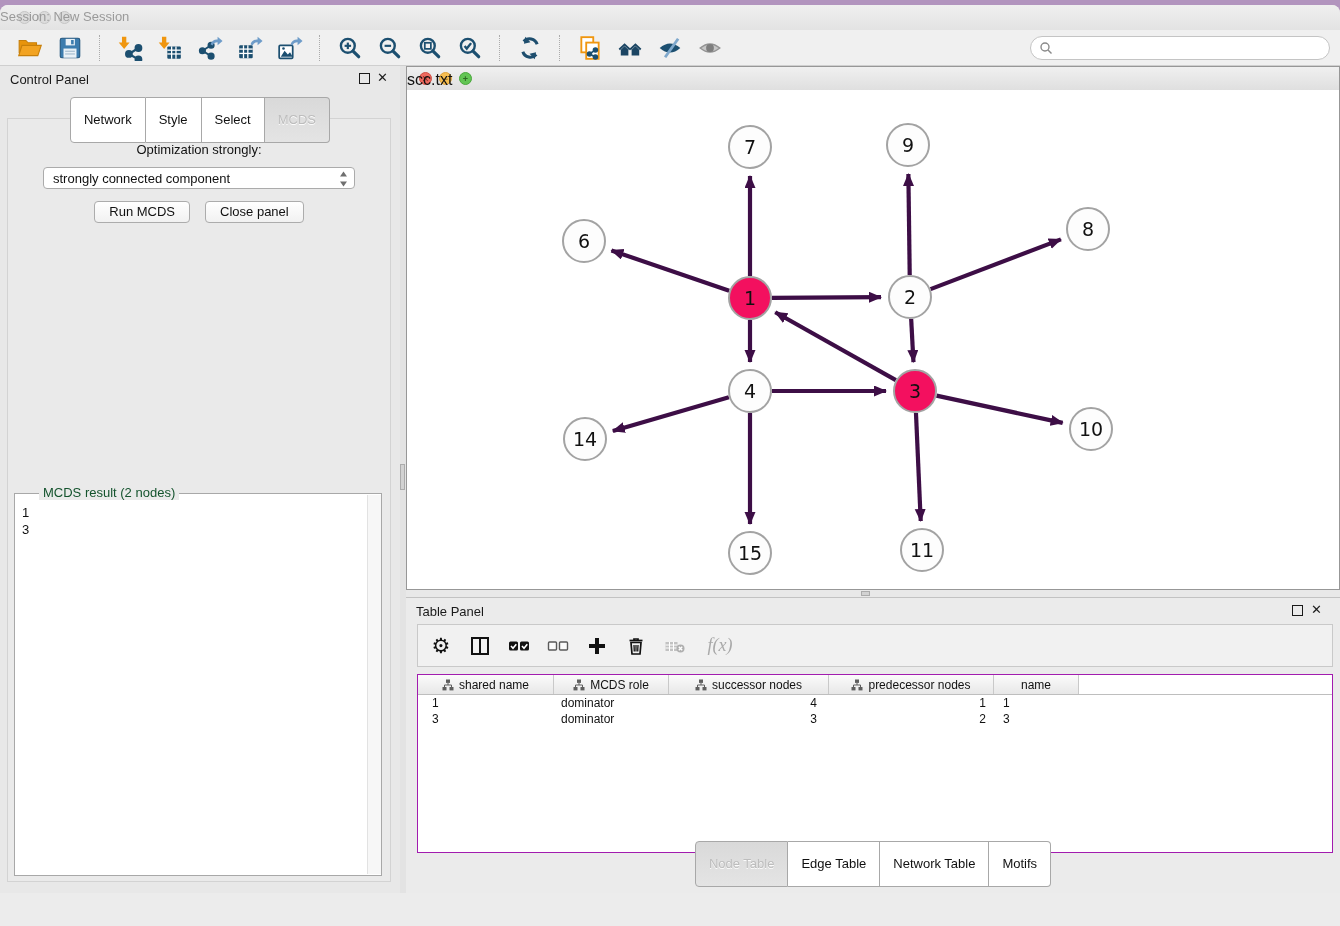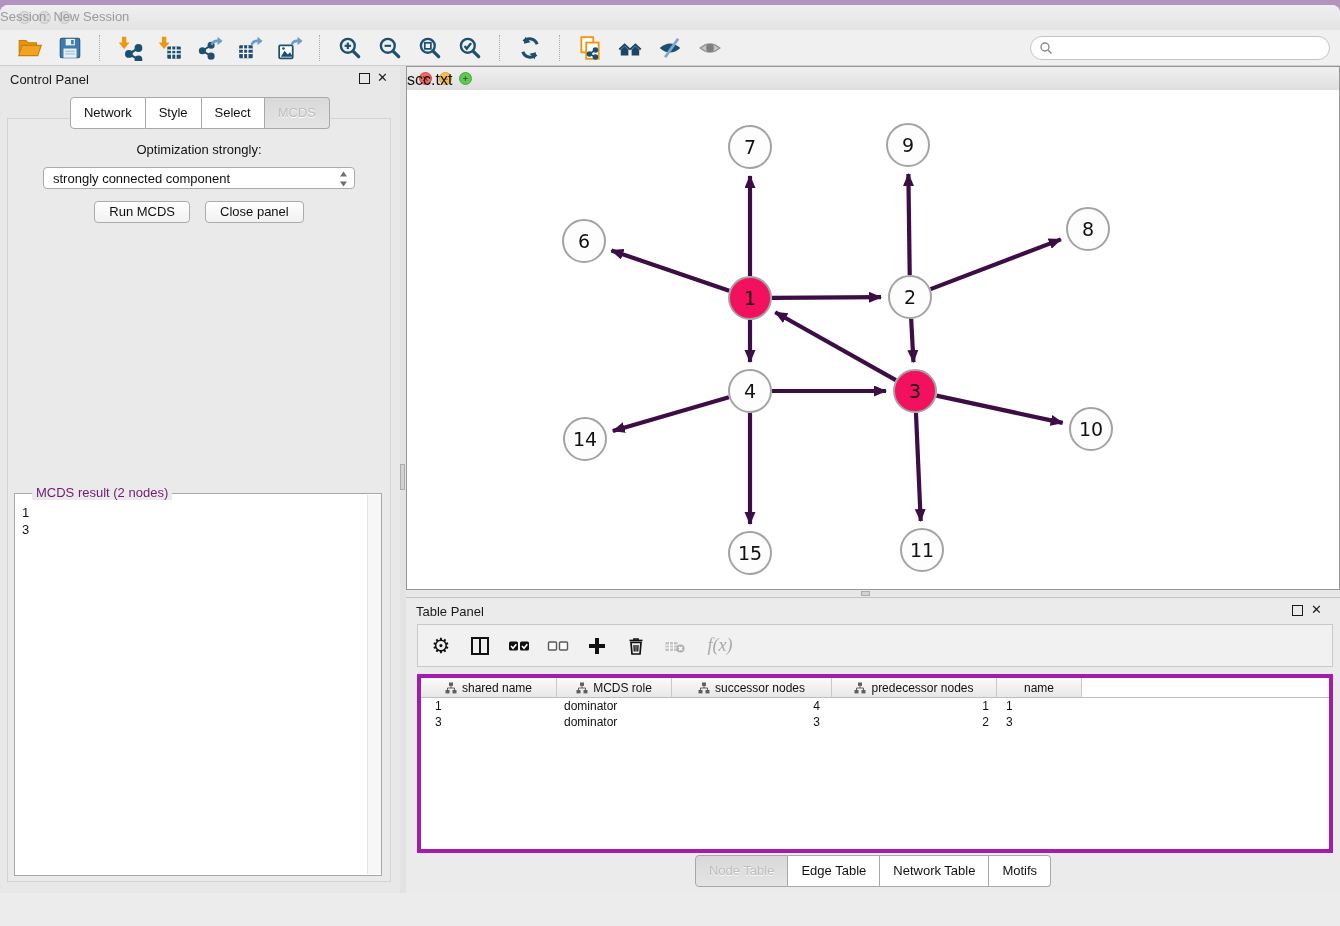--- a/index.html
+++ b/index.html
@@ -31,35 +31,35 @@
   .right-col{position:absolute;left:406px;right:0;top:0;bottom:0}
 
   
   .panel-header{position:relative;height:26px}
   .panel-header .ph-title{position:absolute;left:10px;top:6px;font-size:13px;color:#1A1A1A}
   .float-btn{position:absolute;top:7px;width:11px;height:11px;border:1.6px solid #1A1A1A;box-sizing:border-box;background:transparent}
   .close-btn{position:absolute;top:4px;font-size:13px;font-weight:bold;color:#1A1A1A;line-height:15px}
   .cp-float{right:30px}.cp-close{right:12px}
   .seg{display:flex;justify-content:center}
   .cp-tabs{margin-top:5px;position:relative;z-index:2}
-  .tab{background:#fff;border:1px solid #A8A8A8;border-left:none;height:20px;line-height:20px;padding:5px 13px;
+  .tab{background:#fff;border:1px solid #A8A8A8;border-left:none;height:20px;line-height:20px;padding:12px 13px;
        font-size:13px;color:#111;cursor:default}
   .tab:first-child{border-left:1px solid #A8A8A8;border-radius:4px 0 0 4px}
   .tab:last-child{border-radius:0 4px 4px 0}
   .tab.selected{background:linear-gradient(#D9D9D9,#E4E4E4);color:#BDBDBD;text-shadow:0 1px 0 rgba(255,255,255,.9)}
   .cp-content{position:absolute;left:7px;right:9px;top:52px;bottom:11px;background:#EAEAEA;border:1px solid #D3D3D3}
   .opt-label{text-align:center;margin-top:23px;font-size:13px;color:#111}
   .dropdown{position:relative;margin:10px auto 0;width:312px;height:22px;background:#fff;border:1px solid #ABABAB;
             border-radius:4px;font-size:13px;line-height:22px;padding-left:9px;box-sizing:border-box;color:#111}
   .dropdown .stepper{position:absolute;right:6px;top:3px}
   .btn-row{display:flex;justify-content:center;gap:15px;margin-top:12px}
   .btn{background:linear-gradient(#FFFFFF,#F1F1F1);border:1px solid #ACACAC;border-radius:4px;font-size:13px;
        height:22px;line-height:20px;padding:0 14px;color:#111}
   .result-group{position:absolute;left:6px;right:8px;top:374px;bottom:5px;border:1px solid #A8A8A8;background:#fff}
-  .result-legend{position:absolute;top:-9px;left:17px;background:#EAEAEA;padding:0 4px;font-size:13px;color:#701a75}
+  .result-legend{position:absolute;top:-9px;left:24px;background:#EAEAEA;padding:0 4px;font-size:13px;color:#14532d}
   .result-lines{padding:10px 0 0 7px;font-size:13px;color:#111;line-height:17px}
   .result-scroll{position:absolute;right:0;top:1px;bottom:1px;width:13px;background:#F7F7F7;border-left:1px solid #E2E2E2}
 
   
   .network-window{position:absolute;left:0;right:0;top:0;height:524px;border:1px solid #979797;box-sizing:border-box;background:#fff}
   .nw-titlebar{position:relative;height:23px;background:linear-gradient(#F0F0F0,#DFDFDF);border-bottom:1px solid #AFAFAF}
   .nw-tl{position:absolute;top:5px;width:13px;height:13px;border-radius:50%;box-sizing:border-box;
          text-align:center;font-size:9px;line-height:12px;font-weight:bold}
   .nw-title{position:absolute;left:0;right:0;top:4px;text-align:left;font-size:16px;color:#111}
   .nw-canvas{position:absolute;left:0;right:0;top:23px;bottom:0;background:#fff}
@@ -67,21 +67,21 @@
   .h-splitter .handle{position:absolute;left:455px;top:1px;width:9px;height:5px;background:#D2D2D2;border:1px solid #ABABAB;box-sizing:border-box}
 
   
   .table-panel{position:absolute;left:0;right:0;top:531px;bottom:0;background:#EBEBEB;border-top:1px solid #C2C2C2}
   .tp-float{right:37px}.tp-close{right:18px}
   .tp-toolbar{position:absolute;left:11px;right:7px;top:26px;height:43px;background:#F1F1F1;border:1px solid #C9C9C9;
               box-sizing:border-box;display:flex;align-items:center;padding-left:12px;gap:17px}
   .tp-icon{display:flex;align-items:center;justify-content:center;width:22px;height:22px}
   .gear-glyph{font-size:21px;color:#111;line-height:22px}
   .fx{font-family:Liberation Serif, serif;font-style:italic;font-size:18px;color:#A9A9A9}
-  .table-wrap{position:absolute;left:11px;right:7px;top:76px;height:179px;background:#fff;border:4px solid #a21caf;box-sizing:border-box;overflow:hidden}
+  .table-wrap{position:absolute;left:11px;right:7px;top:76px;height:179px;background:#fff;border:1px solid #a21caf;box-sizing:border-box;overflow:hidden}
   .thead{display:flex;height:19px;border-bottom:1px solid #BEBEBE}
   .th{background:linear-gradient(#FBFBFB,#E7E7E7);border-right:1px solid #C9C9C9;box-sizing:border-box;
       display:flex;align-items:center;justify-content:center;gap:5px;font-size:12px;color:#111}
   .trow{display:flex;height:16px;font-size:12px;color:#111}
   .td{box-sizing:border-box;overflow:hidden;white-space:nowrap;line-height:16px}
   .tp-tabs{position:absolute;left:0;right:0;bottom:6px;display:flex;justify-content:center}
 
   
   .statusbar{position:absolute;left:0;right:0;bottom:0;height:33px;background:#EDEDED;border-top:1px solid #C4C4C4}
   .list-btn{position:absolute;left:10px;top:4px;width:30px;height:24px;background:#F5F5F5;border:1px solid #B5B5B5;

